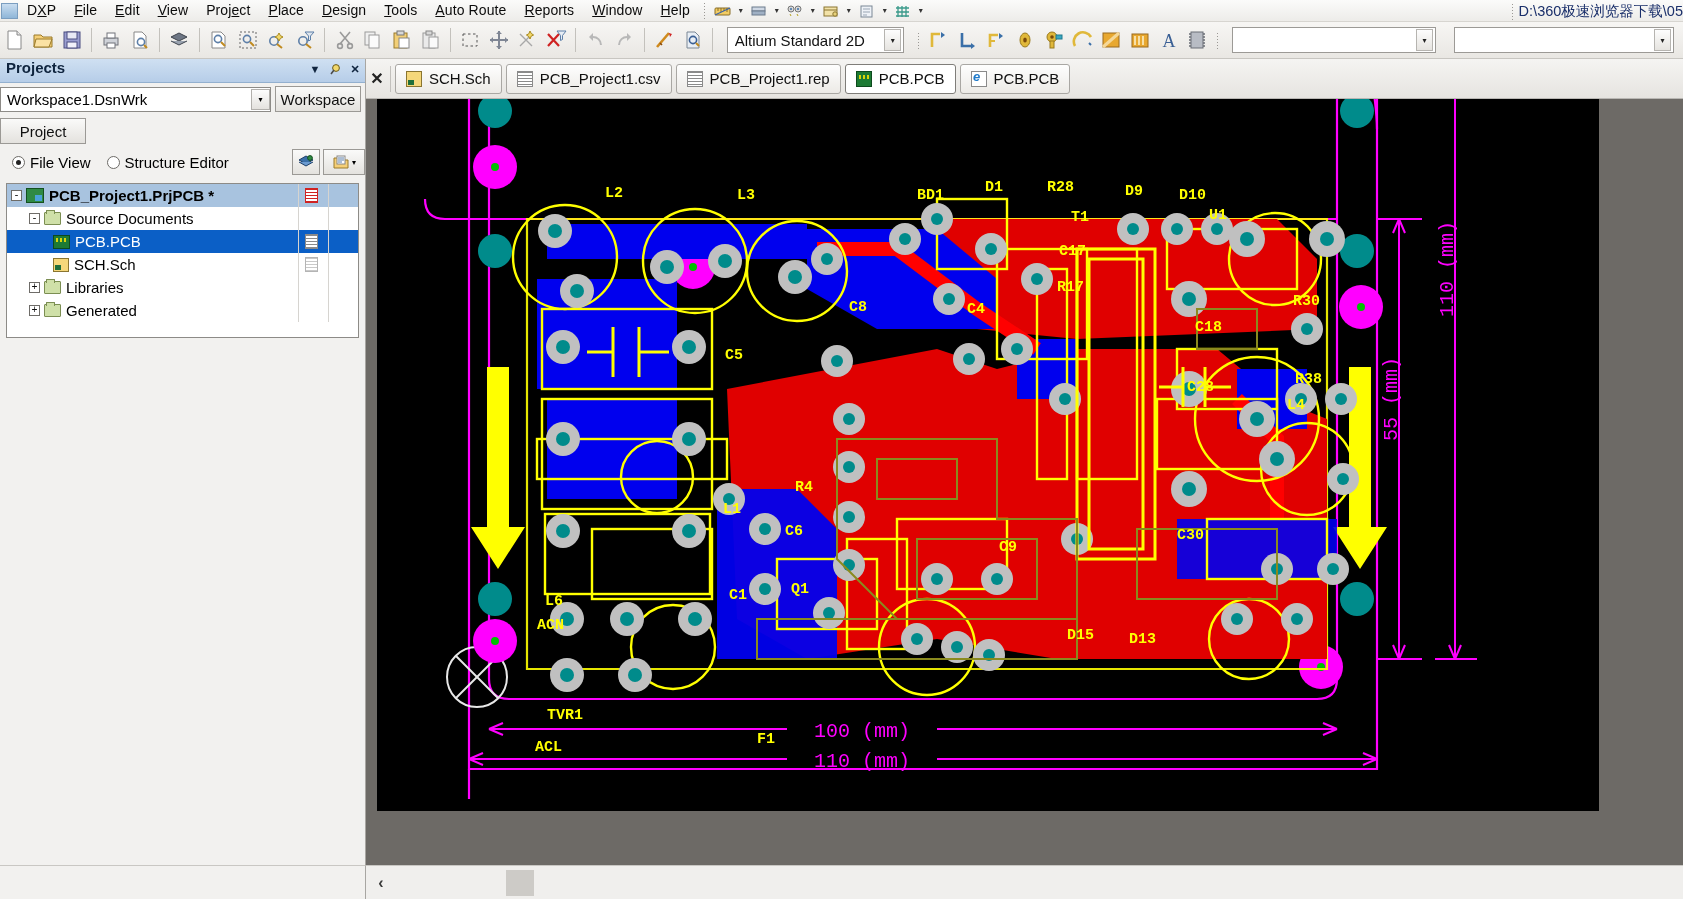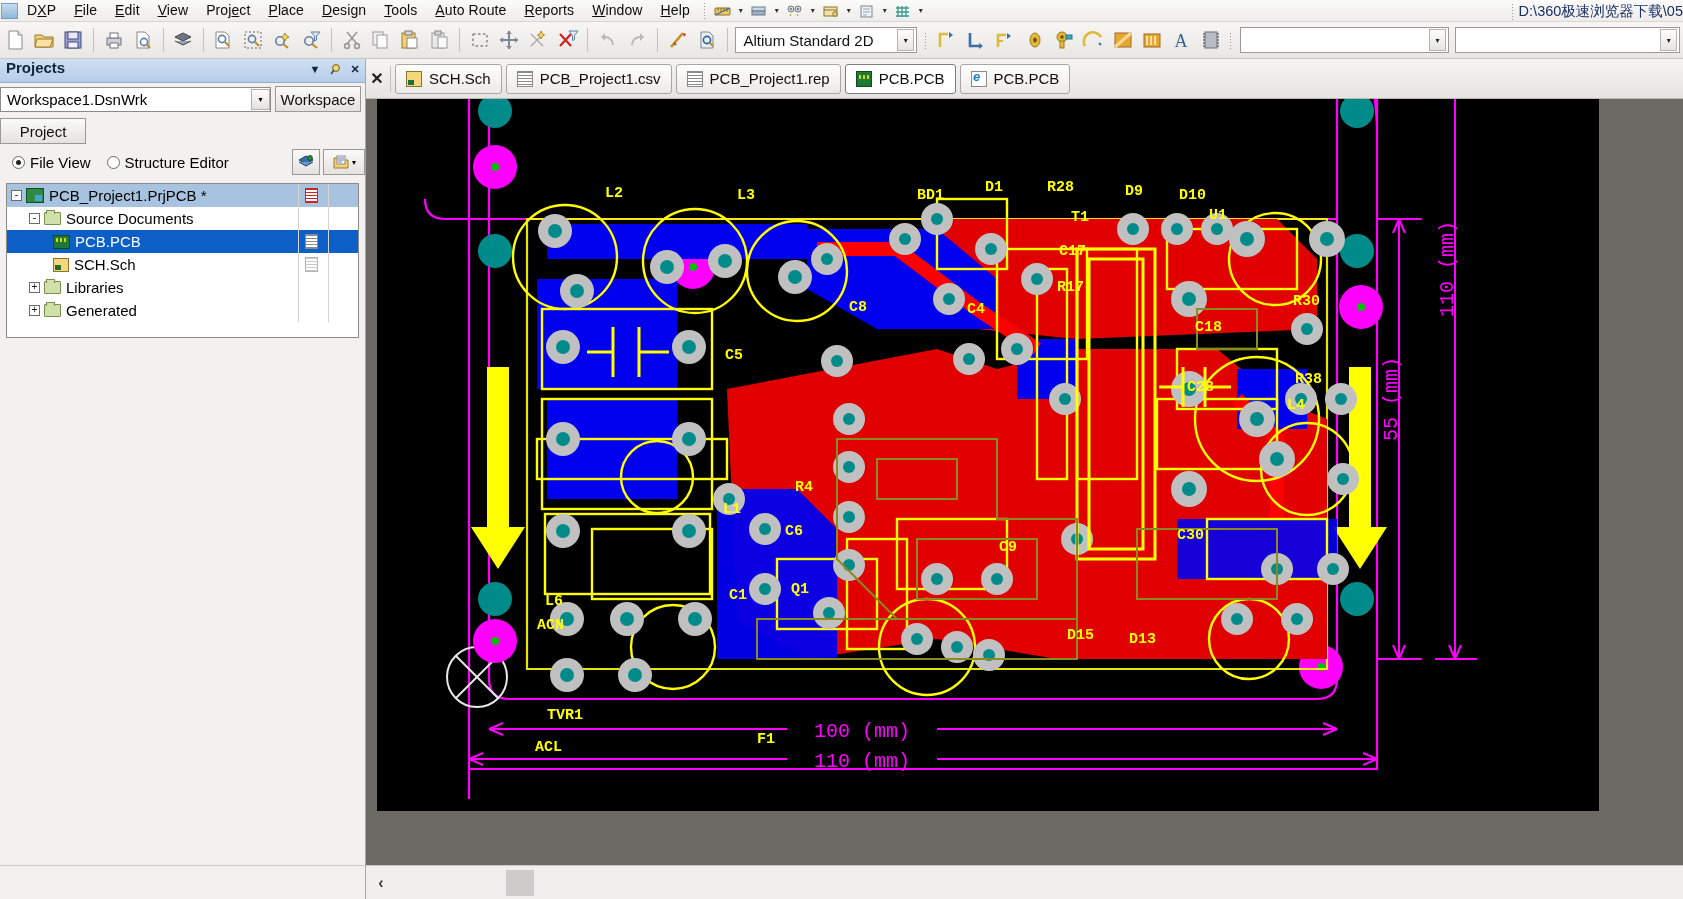--- a/index.html
+++ b/index.html
@@ -60,21 +60,21 @@
   .tb-btn {
     width: 30px; height: 30px; margin: 0 1px;
     display: flex; align-items: center; justify-content: center;
     border: 1px solid transparent; border-radius: 2px;
   }
   .tb-sep { width: 1px; height: 24px; background: #c3c1bc; margin: 0 5px; }
 
   .combo {
     height: 26px; border: 1px solid #9c9a96; background: #fff;
     display: flex; align-items: center; padding: 0 2px 0 7px;
-    font-size: 15px; color: #111; margin: 0 3px;
+    font-size: 15px; color: #111; margin: 0 9px;
   }
   .combo .cval { flex: 1; white-space: nowrap; overflow: hidden; }
   .combo .carr {
     width: 17px; height: 22px; background: linear-gradient(#fdfdfd,#e6e4e0);
     border: 1px solid #b6b4b0; display: flex; align-items: center; justify-content: center;
     font-size: 8px; color: #222; margin-left: 4px;
   }
 
   
   .leftpanel {
@@ -142,21 +142,21 @@
   .tcol { width: 30px; height: 23px; border-left: 1px solid #d6d4d0; display:flex; align-items:center; justify-content:center;}
   .tnode.sel-blue { background: #0b5fc6; color: #fff; }
   .tnode.sel-soft { background: #a8c3df; }
   .expander {
     width: 11px; height: 11px; border: 1px solid #6e6c68; background: #fff;
     display: flex; align-items: center; justify-content: center;
     font-size: 10px; line-height: 9px; font-family: "Liberation Mono", monospace; color: #111;
     margin-right: 4px;
   }
   .tname { white-space: nowrap; }
-  .tname.bold { font-weight: normal; }
+  .tname.bold { font-weight: bold; }
 
   .folder-ico {
     width: 17px; height: 13px; margin-right: 5px; position: relative;
     background: #cfe0a8; border: 1px solid #7b8e52; border-radius: 1px;
   }
   .folder-ico::before {
     content:''; position:absolute; left:1px; top:-3px; width:7px; height:3px;
     background:#cfe0a8; border:1px solid #7b8e52; border-bottom:none; border-radius:1px 1px 0 0;
   }
   .doc-ico {

